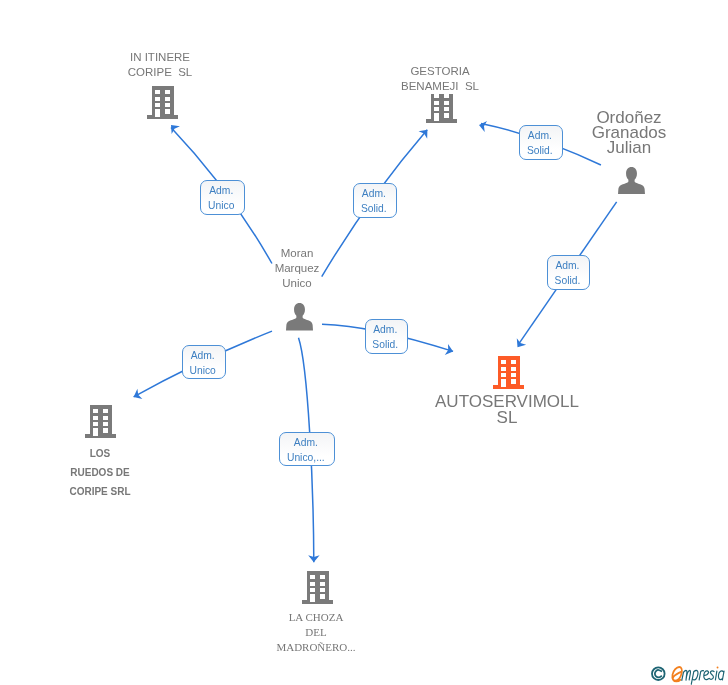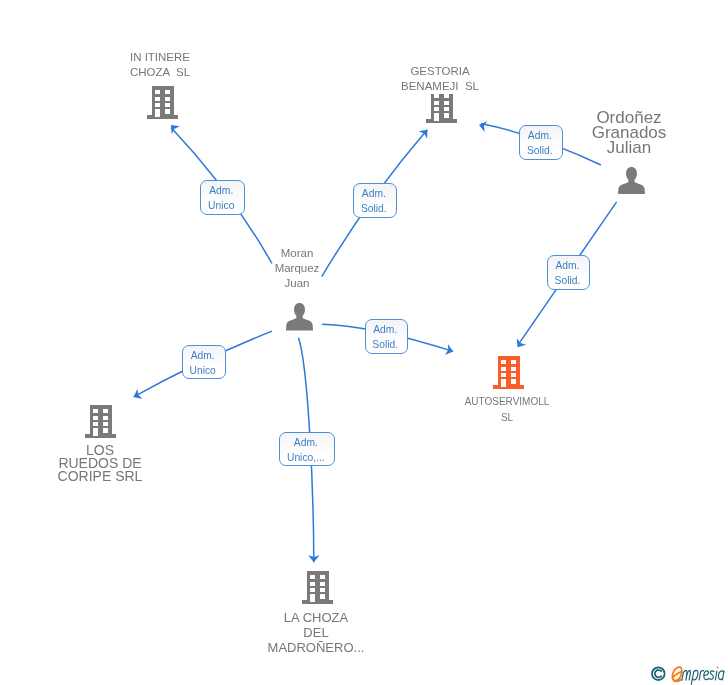--- a/index.html
+++ b/index.html
@@ -113,35 +113,35 @@
             <rect x="18.11" y="10.74" width="4.94" height="4.08" fill="#fff"></rect>
             <rect x="8.22" y="17.33" width="4.94" height="3.76" fill="#fff"></rect>
             <rect x="18.11" y="17.33" width="4.94" height="3.76" fill="#fff"></rect>
             <rect x="8.22" y="23.40" width="4.94" height="7.25" fill="#fff"></rect>
             <rect x="18.11" y="23.40" width="4.94" height="4.61" fill="#fff"></rect>
           </svg></div>
       </div>
     </div>
   <div id="nodelabels">
       <div class="node-label" style="left: 60.1px; top: 49.5px; width: 200px; font-size: 11.5px; line-height: 15px;"><span>IN ITINERE
-CHOZA  SL</span></div>
+CORIPE  SL</span></div>
       <div class="node-label" style="left: 340.3px; top: 54.6px; width: 200px; font-size: 11.5px; line-height: 15px; margin-top: 9px;"><span>GESTORIA
 BENAMEJI  SL</span></div>
       <div class="node-label" style="left: 528.9px; top: 109.8px; width: 200px; font-size: 17px; line-height: 15px;"><span>Ordoñez
 Granados
 Julian</span></div>
       <div class="node-label" style="left: 196.8px; top: 245.9px; width: 200px; font-size: 11.5px; line-height: 15px;"><span>Moran
 Marquez
-Juan</span></div>
-      <div class="node-label" style="left: 407.1px; top: 393.7px; width: 200px; font-size: 10px; line-height: 16px;"><span>AUTOSERVIMOLL
+Unico</span></div>
+      <div class="node-label" style="left: 407.1px; top: 393.7px; width: 200px; font-size: 17px; line-height: 16px;"><span>AUTOSERVIMOLL
 SL</span></div>
-      <div class="node-label" style="left: -0.3px; top: 444.2px; width: 200px; font-size: 14px; line-height: 13px;"><span>LOS
+      <div class="node-label" style="left: -0.3px; top: 444.2px; width: 200px; font-size: 10px; line-height: 19px; font-weight: bold;"><span>LOS
 RUEDOS DE
 CORIPE SRL</span></div>
-      <div class="node-label" style="left: 215.5px; top: 610.3px; width: 200px; font-size: 13px; line-height: 15px;"><span>LA CHOZA
+      <div class="node-label" style="left: 215.5px; top: 610.3px; width: 200px; font-size: 11px; line-height: 15px; font-family: Liberation Serif, serif;"><span>LA CHOZA
 DEL
 MADROÑERO...</span></div>
     </div>
   <div id="edgelabels">
       <div class="edge-label" style="left: 200.1px; top: 179.5px; width: 44.9px; height: 34.6px;">Adm.
 Unico</div>
       <div class="edge-label" style="left: 352.6px; top: 183.1px; width: 44px; height: 34.9px;">Adm.
 Solid.</div>
       <div class="edge-label" style="left: 518.6px; top: 125.1px; width: 44px; height: 34.6px;">Adm.
 Solid.</div>

